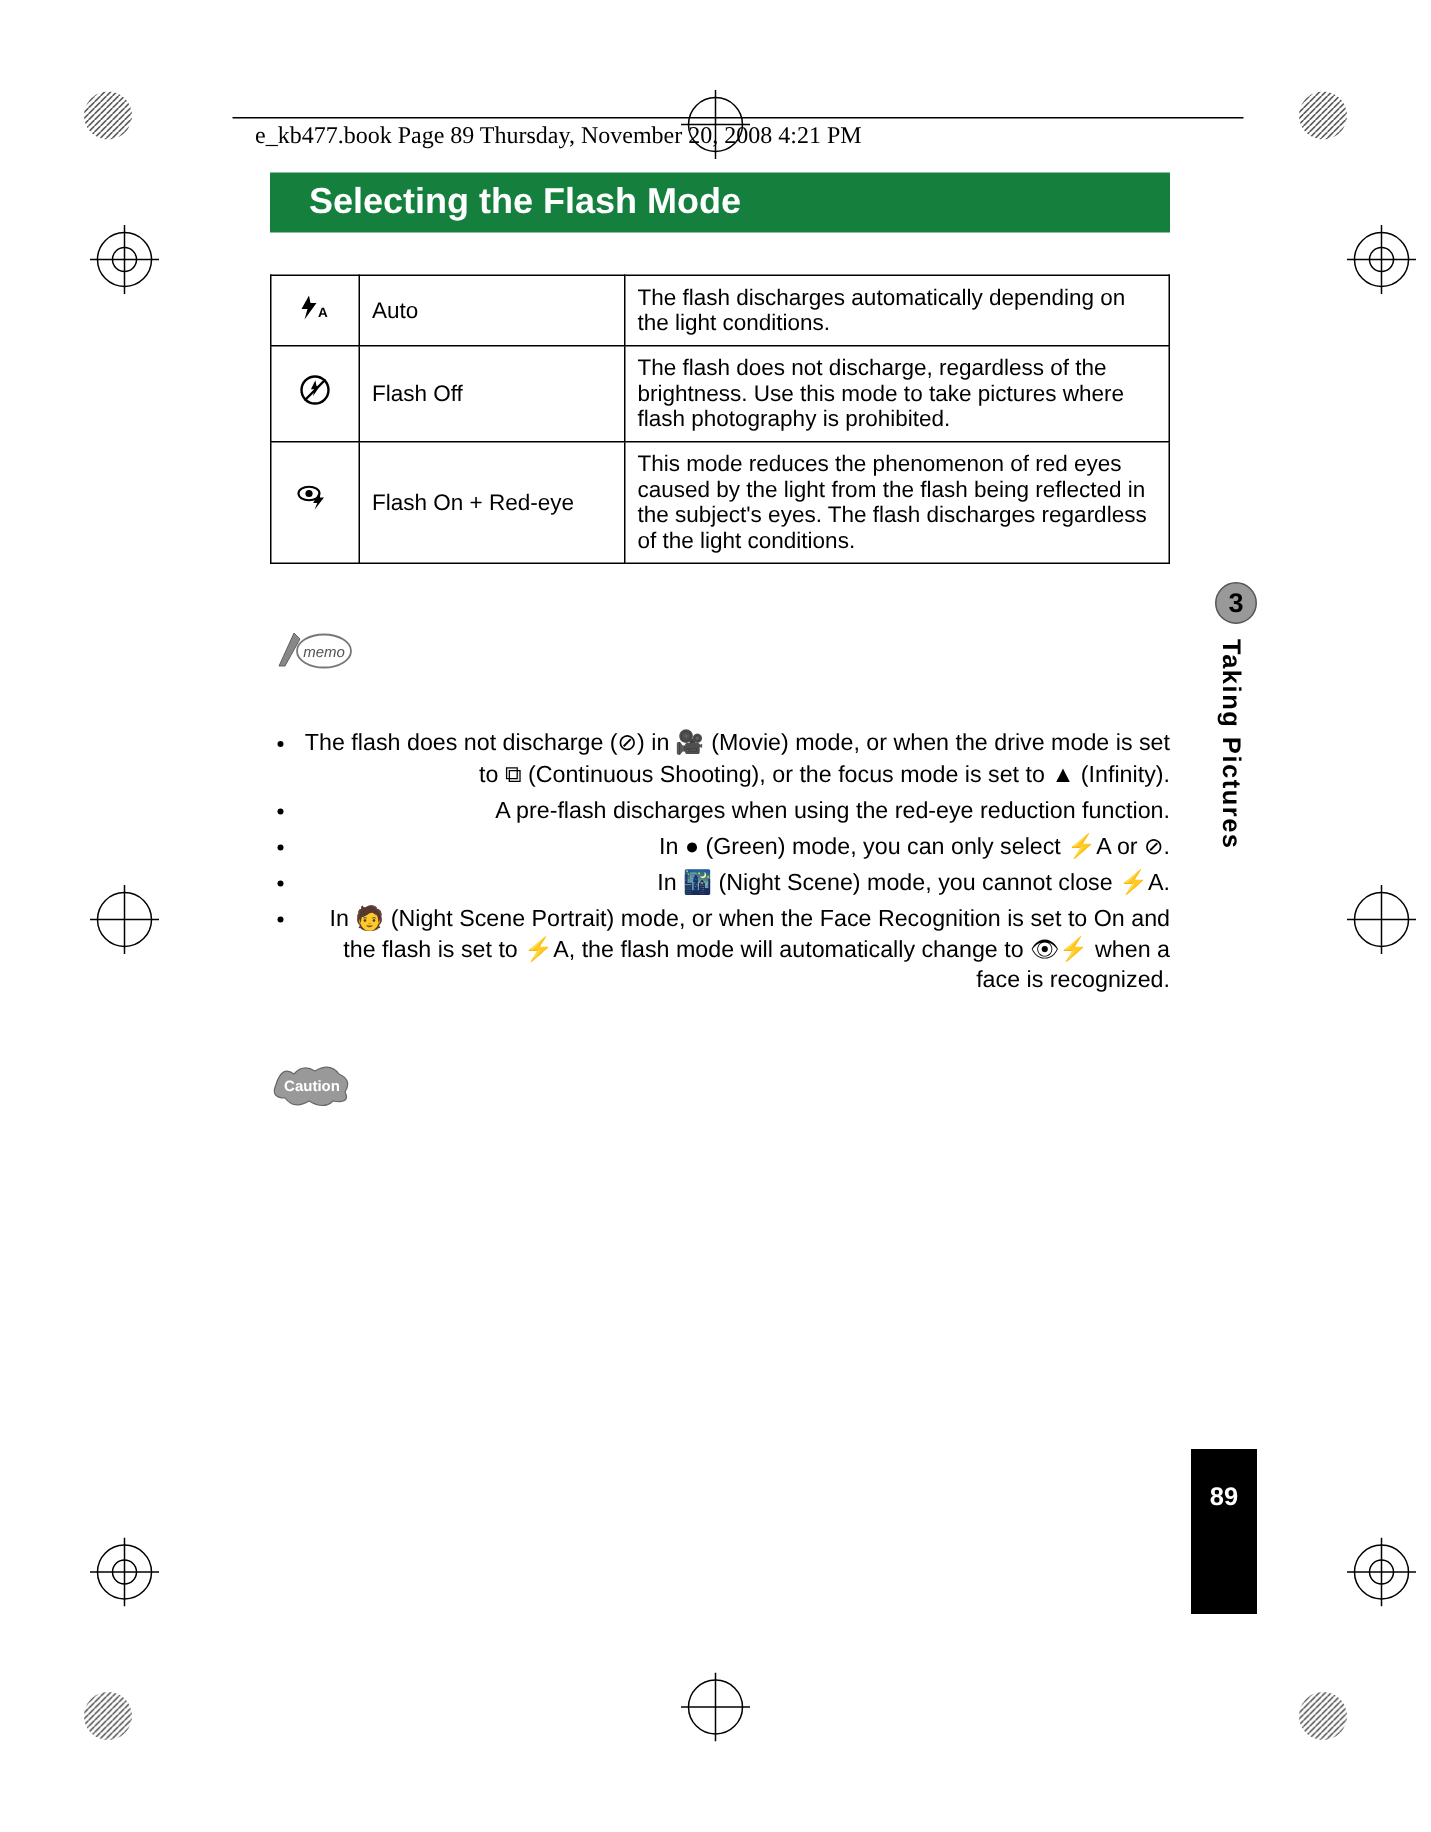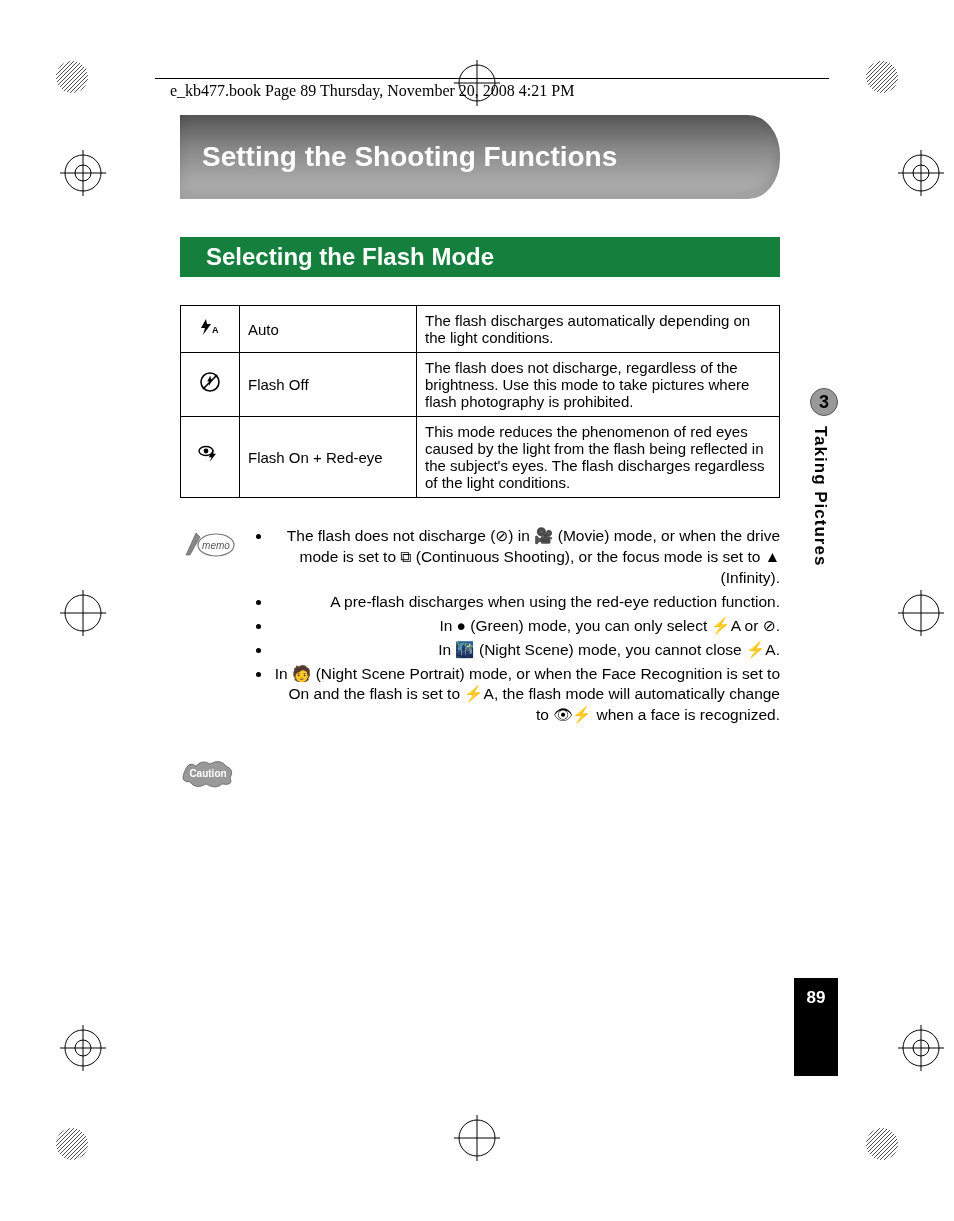--- a/index.html
+++ b/index.html
@@ -93,24 +93,25 @@
     width: 42px;
     text-align: center;
     font-size: 18px;
   }
   table.flash td.name-cell {
     width: 160px;
   }
   .memo-block, .caution-block {
     display:flex;
     align-items:flex-start;
-    gap: 16px;
+    gap: 28px;
     margin-top: 28px;
     font-size: 15.5px;
     line-height: 1.35;
+    flex-direction: column;
   }
   .memo-icon, .caution-icon {
     flex: 0 0 54px;
     height: 32px;
     display:flex;
     align-items:center;
     justify-content:center;
   }
   .memo-icon svg, .caution-icon svg { display:block; }
   ul.notes {
@@ -150,21 +151,21 @@
     position: absolute;
     right: 116px;
     bottom: 145px;
     width: 44px;
     height: 88px;
     background: #000;
     color:#fff;
     display:flex;
     align-items:flex-start;
     justify-content:center;
-    padding-top: 10px;
+    padding-top: 22px;
     font-weight:bold;
     font-size: 17px;
   }
 </style>
 </head>
 <body>
 
 <div class="crop-mark cm-tl">
   <svg width="34" height="34">
       <defs>
@@ -249,23 +250,20 @@
       <circle cx="23" cy="23" r="18" fill="none" stroke="#000" stroke-width="1"></circle>
       <line x1="0" y1="23" x2="46" y2="23" stroke="#000"></line>
       <line x1="23" y1="0" x2="23" y2="46" stroke="#000"></line>
     </svg>
 </div>
 
 <div class="hline-top"></div>
 <div class="header-text">e_kb477.book  Page 89  Thursday, November 20, 2008  4:21 PM</div>
 
 <div class="content">
-  <div class="chapter-band">
-    <span>Setting the Shooting Functions</span>
-  </div>
   <div class="section-band">
     <span>Selecting the Flash Mode</span>
   </div>
 
   <table class="flash">
     <tbody>
         <tr>
       <td class="icon-cell">
         <svg width="22" height="18">
               <path d="M7 1 L2 10 L6 10 L4 17 L12 6 L8 6 Z" fill="#000"></path>

